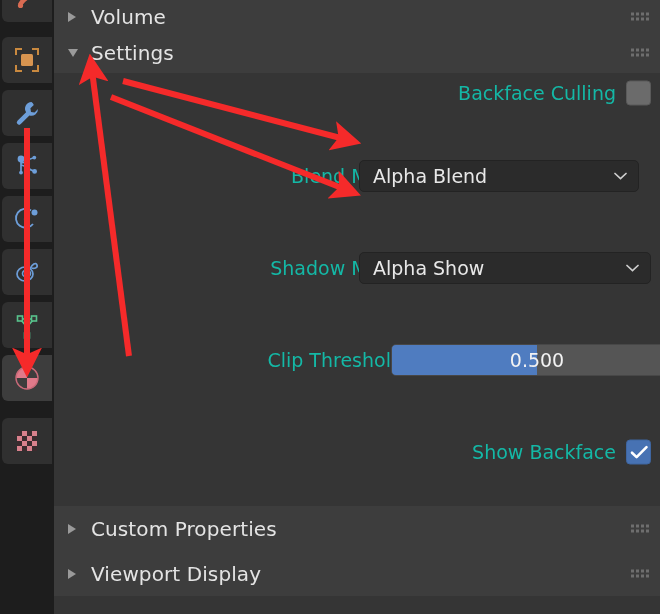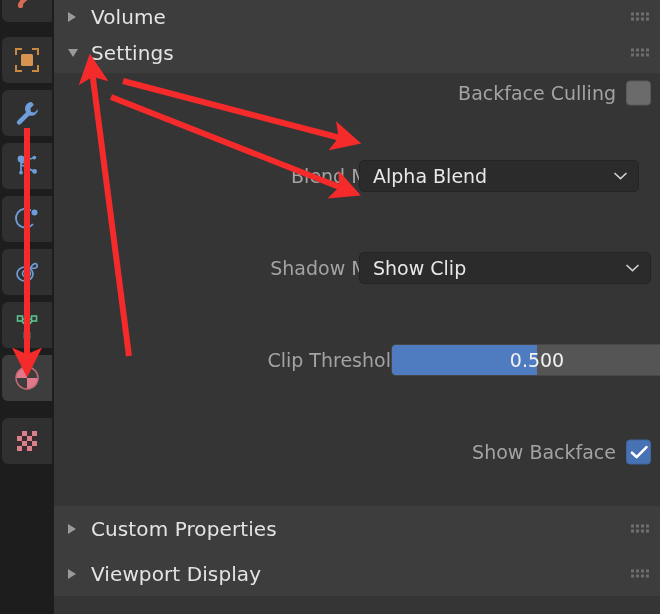--- a/index.html
+++ b/index.html
@@ -85,21 +85,21 @@
 
   
   .row {
     position: relative;
     height: 40px;
   }
   .label-at {
     position: absolute;
     top: 50%; transform: translateY(-50%);
     font-size: 19px;
-    color: #a3a3a3;
+    color: #14b8a6;
     white-space: nowrap;
   }
 
   .field {
     position: absolute;
     left: 305px;
     width: 292px;
     height: 32px;
     top: 50%; transform: translateY(-50%);
     box-sizing: border-box;
@@ -303,21 +303,21 @@
           <span class="dval">Alpha Blend</span>
           <svg class="chev" viewBox="0 0 13 8">
             <path d="M1 1.5 L6.5 6.6 L12 1.5" stroke="#cfcfcf" stroke-width="1.7" fill="none" stroke-linecap="round"></path>
           </svg>
         </div>
       </div>
 
       <div class="row" style="top:86px; height:46px;">
         <span class="label-at" style="right:257px;">Shadow Mode</span>
         <div class="field dropdown" style="left:305px; width:292px;">
-          <span class="dval">Show Clip</span>
+          <span class="dval">Alpha Show</span>
           <svg class="chev" viewBox="0 0 13 8">
             <path d="M1 1.5 L6.5 6.6 L12 1.5" stroke="#cfcfcf" stroke-width="1.7" fill="none" stroke-linecap="round"></path>
           </svg>
         </div>
       </div>
 
       <div class="row" style="top:132px; height:46px;">
         <span class="label-at" style="right:257px;">Clip Threshold</span>
         <div class="field slider" style="left:305px; width:292px;margin-left:32px;">
           <span class="fill" id="clipFill" style="width: 50%;"></span>

